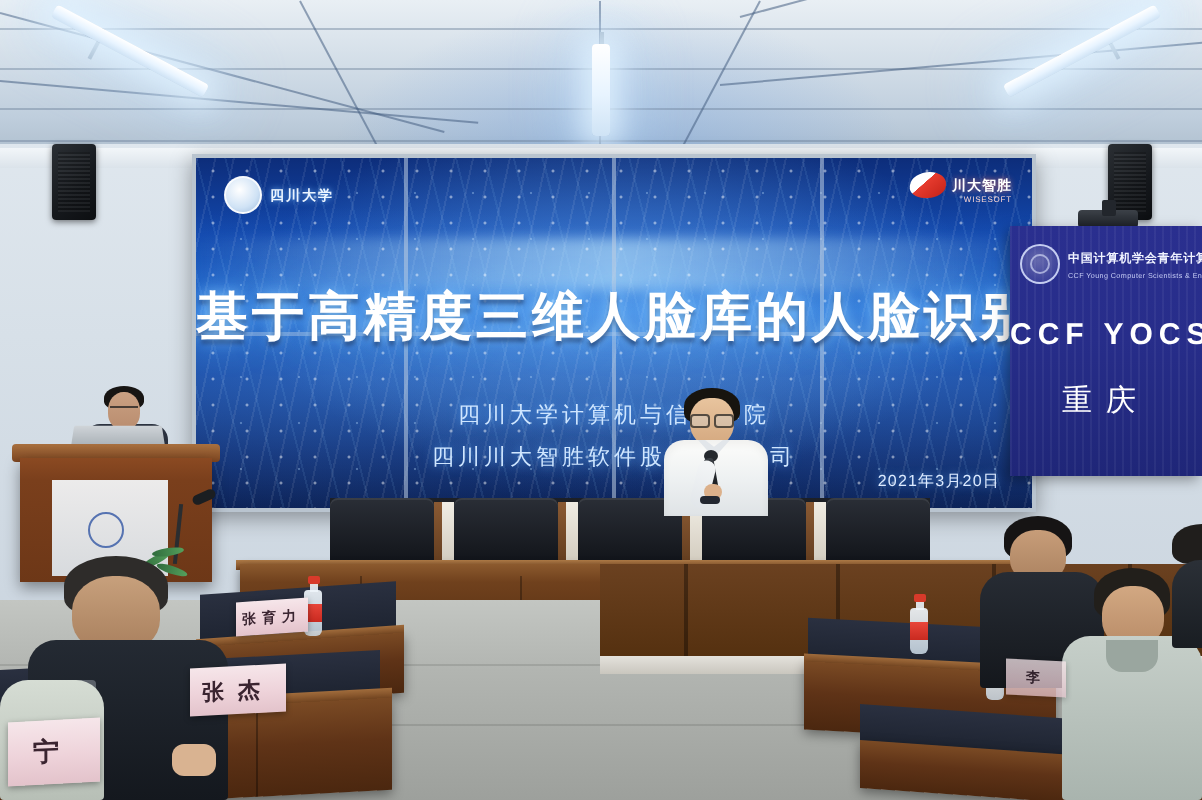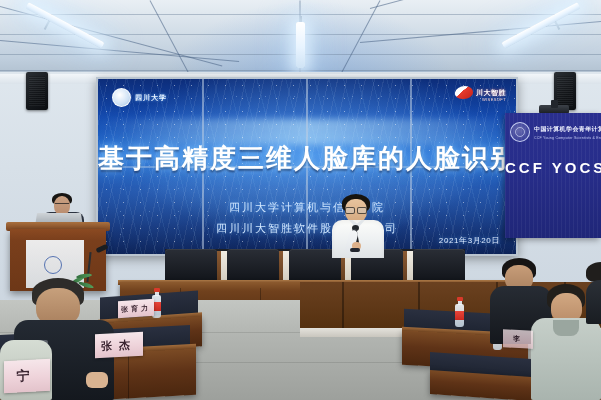--- a/index.html
+++ b/index.html
@@ -483,20 +483,21 @@
   <div class="ban-rod-clip"></div>
   <div class="banner">
     <div class="ban-hd">
       <div class="ban-seal"></div>
       <div>
         <div class="ban-cn">中国计算机学会青年计算机科技论坛</div>
         <div class="ban-en">CCF Young Computer Scientists &amp; Engineers Forum</div>
       </div>
     </div>
     <div class="ban-ccf">CCF  YOCSEF</div>
+    <div class="ban-city">重庆</div>
   </div>
 
   <div class="chairrow">
     <div class="chair" style="left:0px"></div>
     <div class="chair" style="left:62px"></div>
     <div class="chair" style="left:124px"></div>
     <div class="chair" style="left:186px"></div>
     <div class="chair" style="left:248px"></div>
 
     <div class="chair-gap" style="left:54px"></div>

